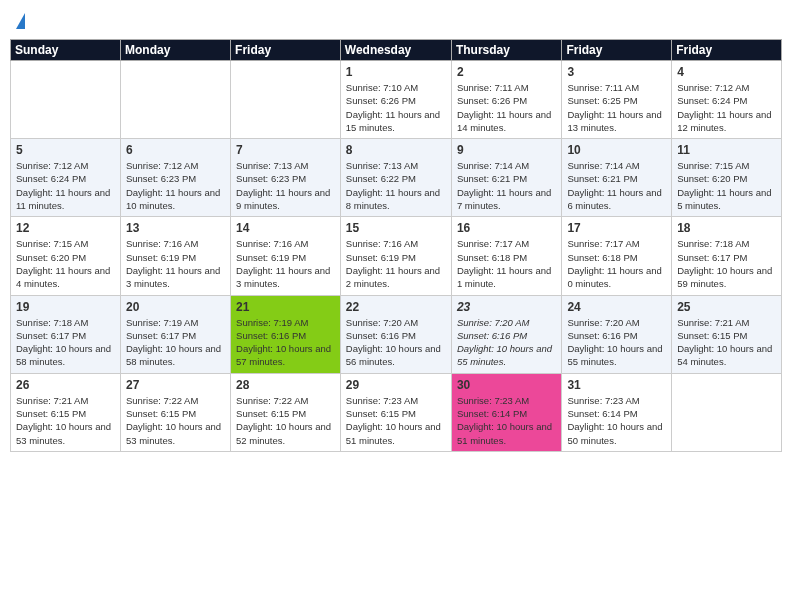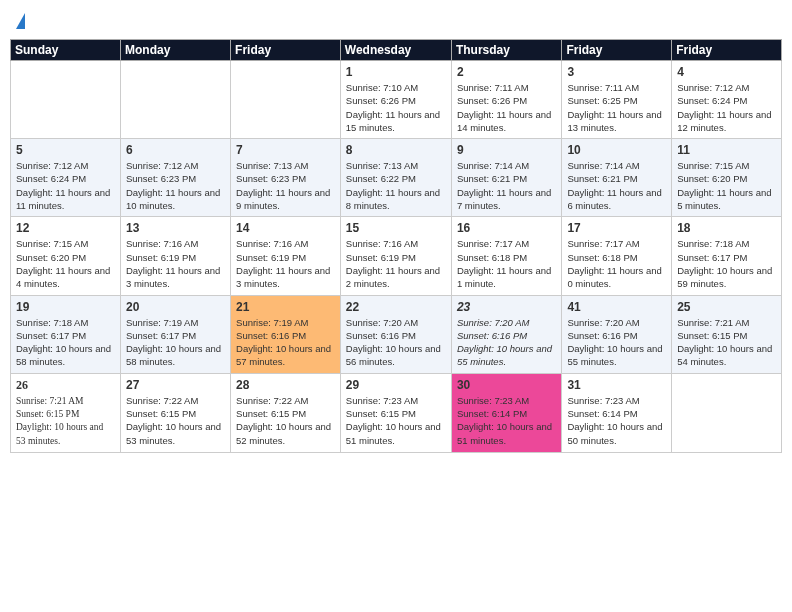--- a/index.html
+++ b/index.html
@@ -259,53 +259,53 @@
           <div class="day-info" style="white-space: pre-line;">Sunrise: 7:18 AM
 Sunset: 6:17 PM
 Daylight: 10 hours and 58 minutes.</div>
         </td>
         <td style="background: rgb(240, 244, 250);">
           <span class="day-number">20</span>
           <div class="day-info" style="white-space: pre-line;">Sunrise: 7:19 AM
 Sunset: 6:17 PM
 Daylight: 10 hours and 58 minutes.</div>
         </td>
-        <td style="background: #fdba74;">
+        <td style="background: #84cc16;">
           <span class="day-number">21</span>
           <div class="day-info" style="white-space: pre-line;">Sunrise: 7:19 AM
 Sunset: 6:16 PM
 Daylight: 10 hours and 57 minutes.</div>
         </td>
         <td style="background: rgb(240, 244, 250);">
           <span class="day-number">22</span>
           <div class="day-info" style="white-space: pre-line;">Sunrise: 7:20 AM
 Sunset: 6:16 PM
 Daylight: 10 hours and 56 minutes.</div>
         </td>
         <td style="background: rgb(240, 244, 250); font-style: italic;">
           <span class="day-number">23</span>
           <div class="day-info" style="white-space: pre-line;">Sunrise: 7:20 AM
 Sunset: 6:16 PM
 Daylight: 10 hours and 55 minutes.</div>
         </td>
         <td style="background: rgb(240, 244, 250);">
-          <span class="day-number">41</span>
+          <span class="day-number">24</span>
           <div class="day-info" style="white-space: pre-line;">Sunrise: 7:20 AM
 Sunset: 6:16 PM
 Daylight: 10 hours and 55 minutes.</div>
         </td>
         <td style="background: rgb(240, 244, 250);">
           <span class="day-number">25</span>
           <div class="day-info" style="white-space: pre-line;">Sunrise: 7:21 AM
 Sunset: 6:15 PM
 Daylight: 10 hours and 54 minutes.</div>
         </td>
       </tr>
       <tr>
-        <td style="background: rgb(255, 255, 255); font-family: Liberation Serif, serif;">
+        <td style="background: rgb(255, 255, 255);">
           <span class="day-number">26</span>
           <div class="day-info" style="white-space: pre-line;">Sunrise: 7:21 AM
 Sunset: 6:15 PM
 Daylight: 10 hours and 53 minutes.</div>
         </td>
         <td style="background: rgb(255, 255, 255);">
           <span class="day-number">27</span>
           <div class="day-info" style="white-space: pre-line;">Sunrise: 7:22 AM
 Sunset: 6:15 PM
 Daylight: 10 hours and 53 minutes.</div>

